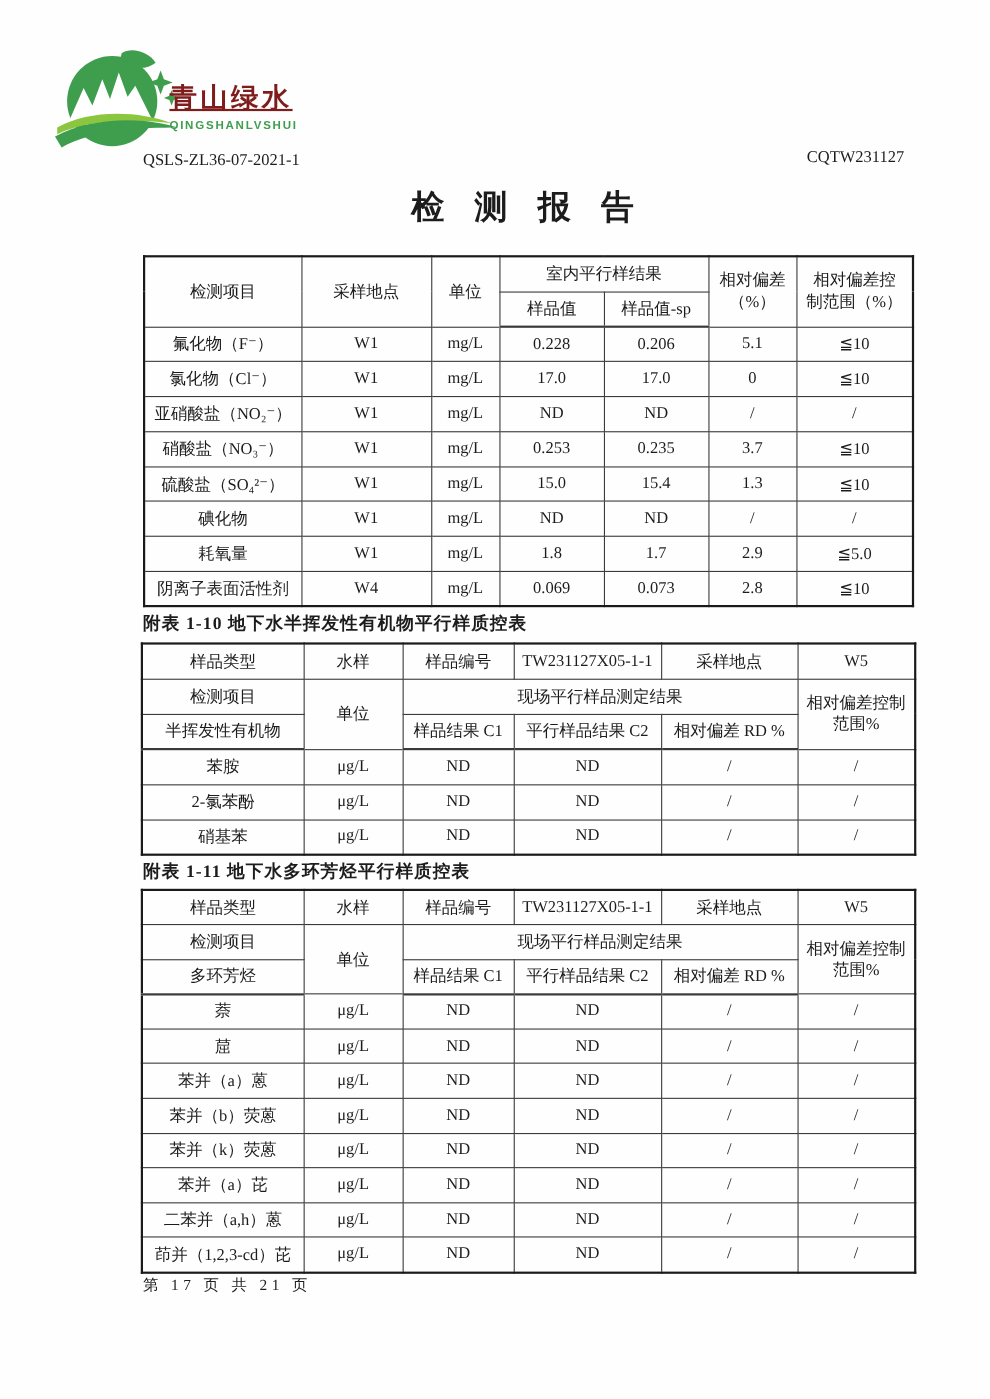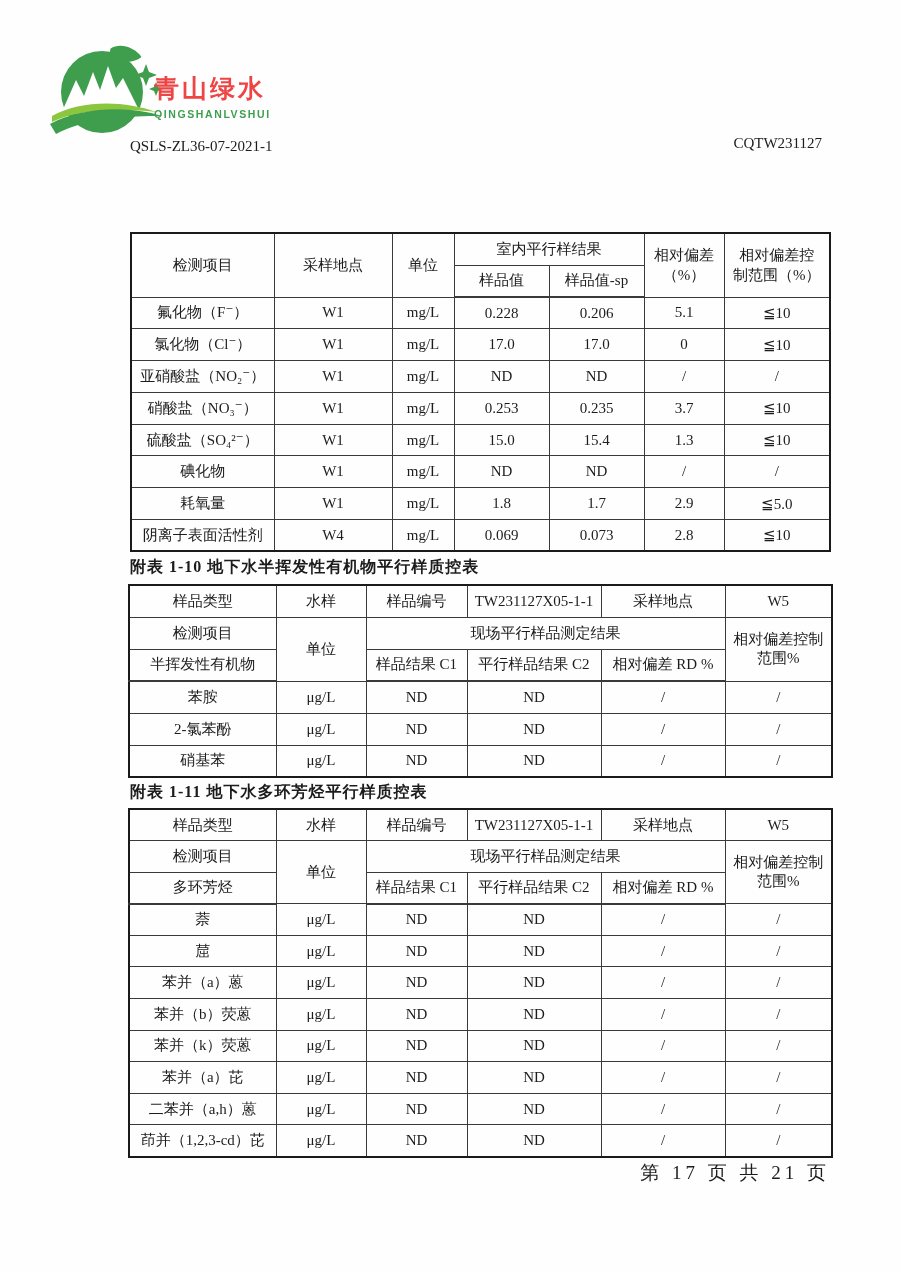--- a/index.html
+++ b/index.html
@@ -6,21 +6,21 @@
   html,body { background:#888; }
   .page {
     position:relative; width:900px; height:1272px; margin:0 auto;
     background:#fefefe; overflow:hidden;
     font-family:"Liberation Serif","DejaVu Serif",serif;
     color:#1c1c1c;
   }
   
   .logo-svg { position:absolute; left:50px; top:42px; }
   .logo-text { position:absolute; left:154px; top:72px; width:160px; }
-  .logo-cn { font-size:25px; font-weight:bold; color:#ef4444; letter-spacing:3px; font-family:"Liberation Sans","DejaVu Sans",sans-serif; }
+  .logo-cn { font-size:25px; font-weight:bold; color:#7f1d1d; letter-spacing:3px; font-family:"Liberation Sans","DejaVu Sans",sans-serif;text-decoration:underline; }
   .logo-en { font-size:10.5px; font-weight:bold; color:#3f9e4e; letter-spacing:1.6px; margin-top:3px; font-family:"Liberation Sans","DejaVu Sans",sans-serif; }
   .doc-code-left  { position:absolute; left:130px; top:138px; font-size:15px; }
   .doc-code-right { position:absolute; right:78px; top:135px; font-size:15px;text-align:right; }
   .report-title { position:absolute; left:130px; top:168px; width:700px; text-align:center;
                   font-size:30px; font-weight:bold; letter-spacing:10px; }
   
   table.t { border-collapse:collapse; table-layout:fixed; position:absolute;
             background:transparent; }
   table.t td, table.t th { border:1px solid #3a3a3a; text-align:center; vertical-align:middle;
             font-weight:normal; font-size:15px; padding:0 2px; overflow:hidden; }
@@ -31,22 +31,22 @@
   .t1 tbody tr { height:31.8px; }
   .t2 { left:128px; top:584px; width:703px; }
   .t2 tr { height:32px; }
   .t3 { left:128px; top:808px; width:703px; }
   .t3 tr { height:31.6px; }
   .caption { position:absolute; left:130px; width:700px; text-align:left;
              font-size:16px; font-weight:bold; letter-spacing:1px; }
   .cap1 { top:557px; }
   .cap2 { top:782px; }
   .line { display:block; line-height:1.35;text-align:center; }
-  .footer { position:absolute; left:130px; top:1160px; width:700px; text-align:right;
-            font-size:19px; letter-spacing:4px; }
+  .footer { position:absolute; left:130px; top:1160px; width:700px; text-align:left;
+            font-size:14px; letter-spacing:4px; }
 </style>
 </head>
 <body>
 
 <div class="page">
 
   <svg class="logo-svg" width="128" height="100" viewBox="0 0 128 100">
     <circle cx="52" cy="50" r="41" fill="#3f9e4e"></circle>
     <path d="M52,4 C60,-4 76,-2 84,6 C76,16 60,16 52,10 Z" fill="#3f9e4e" transform="translate(8,4) rotate(12 60 6)"></path>
     <path d="M11,72 L26,38 L34,54 L43,30 L50,48 L58,24 L66,46 L73,36 L81,52 L90,70 Z" fill="#ffffff"></path>
@@ -56,20 +56,21 @@
     <path d="M106,40 l2,5 5,2 -5,2 -2,5 -2,-5 -5,-2 5,-2 Z" fill="#3f9e4e"></path>
   </svg>
   <div class="logo-text">
     <div class="logo-cn">青山绿水</div>
     <div class="logo-en">QINGSHANLVSHUI</div>
   </div>
 
   <div class="doc-code-left">QSLS-ZL36-07-2021-1</div>
   <div class="doc-code-right">CQTW231127</div>
 
+  <div class="report-title">检 测 报 告</div>
 
   <table class="t t1">
     <colgroup>
       <col style="width:143px">
         <col style="width:118px">
         <col style="width:62px">
       <col style="width:95px">
         <col style="width:95px">
         <col style="width:80px">
         <col style="width:106px">

